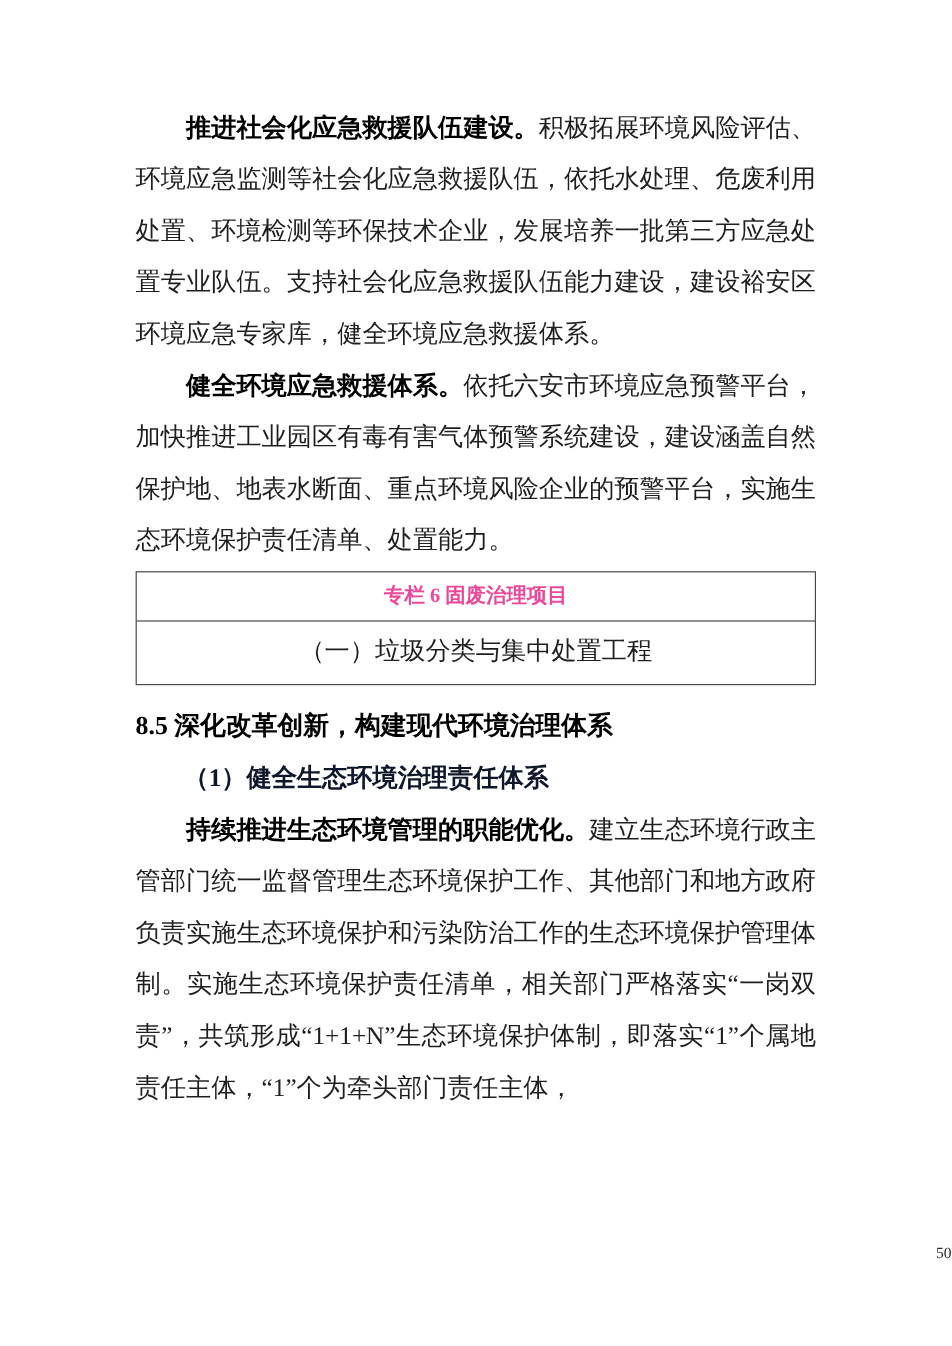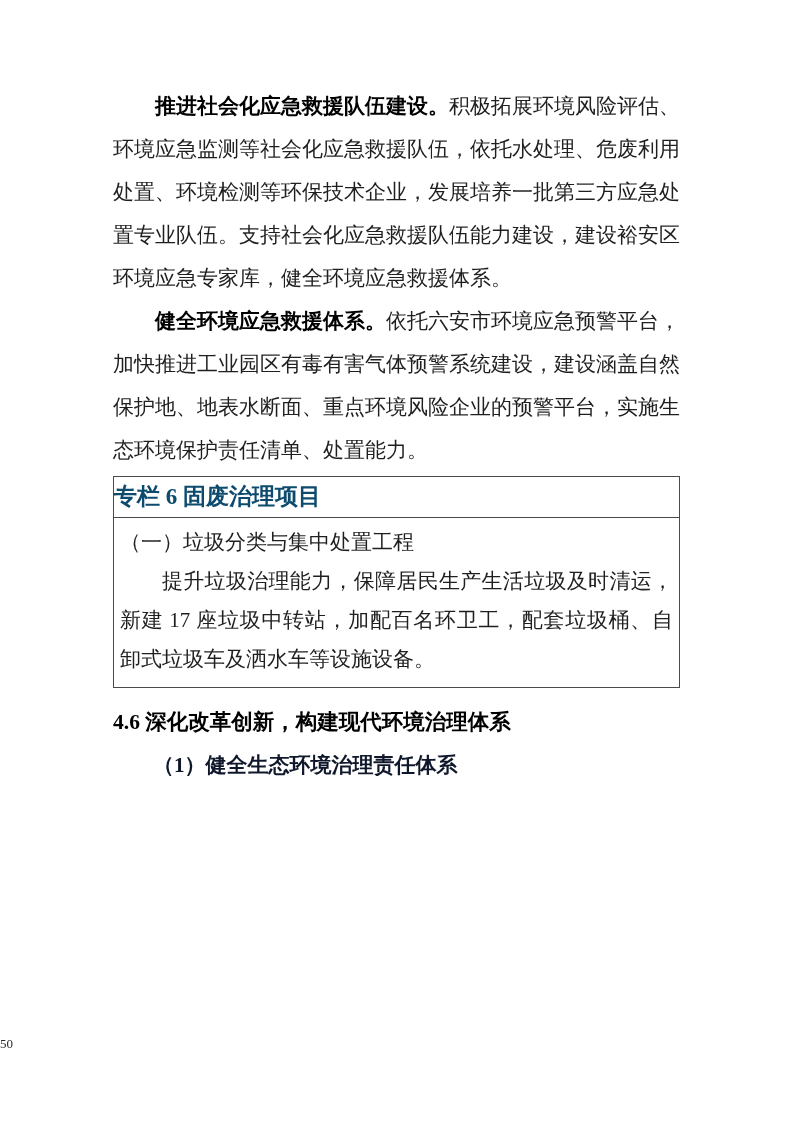--- a/index.html
+++ b/index.html
@@ -30,36 +30,36 @@
   .para .lead {
     font-weight: bold;
     color: #000000;
   }
   .callout {
     border: 1.5px solid #4a4a4a;
     margin-top: 4px;
     background: #ffffff;
   }
   .callout-title {
-    font-size: 23px;
+    font-size: 17px;
     font-weight: bold;
-    color: #0c4a6e;
-    text-align: left;
+    color: #ec4899;
+    text-align: center;
     line-height: 38px;
     padding: 1px 0;
     border-bottom: 1.5px solid #4a4a4a;
   }
   .callout-body {
     padding: 5px 6px 8px 6px;
     font-size: 21px;
     line-height: 39px;
     color: #1f1f1f;
   }
   .callout-item-heading {
-    text-align: left;
+    text-align: center;
   }
   .callout-item-body {
     text-indent: 2em;
     text-align: justify;
   }
   .section-heading {
     font-size: 21.5px;
     font-weight: bold;
     color: #000000;
     line-height: 43px;
@@ -69,45 +69,45 @@
     font-size: 21px;
     font-weight: bold;
     color: #0f172a;
     line-height: 43px;
     text-indent: 1.9em;
   }
   .page-number {
     position: absolute;
     left: 0; top: 1036px;
     width: 793px;
-    text-align: left;
+    text-align: right;
     font-size: 13px;
     color: #2b2b2b;
     font-family: "Liberation Serif", "DejaVu Serif", serif;
   }
 </style>
 </head>
 <body>
 
 <div class="page">
   <div class="content">
 
     <p class="para"><span class="lead">推进社会化应急救援队伍建设。</span><span>积极拓展环境风险评估、环境应急监测等社会化应急救援队伍，依托水处理、危废利用处置、环境检测等环保技术企业，发展培养一批第三方应急处置专业队伍。支持社会化应急救援队伍能力建设，建设裕安区环境应急专家库，健全环境应急救援体系。</span></p>
 
     <p class="para"><span class="lead">健全环境应急救援体系。</span><span>依托六安市环境应急预警平台，加快推进工业园区有毒有害气体预警系统建设，建设涵盖自然保护地、地表水断面、重点环境风险企业的预警平台，实施生态环境保护责任清单、处置能力。</span></p>
 
     <div class="callout">
       <div class="callout-title">专栏 6 固废治理项目</div>
       <div class="callout-body">
         <div class="callout-item-heading">（一）垃圾分类与集中处置工程</div>
-        <div class="callout-item-body">提升垃圾治理能力，保障居民生产生活垃圾及时清运，新建 17 座垃圾中转站，加配百名环卫工，配套垃圾桶、自卸式垃圾车及洒水车等设施设备。</div>
       </div>
     </div>
 
-    <div class="section-heading">4.6 深化改革创新，构建现代环境治理体系</div>
+    <div class="section-heading">8.5 深化改革创新，构建现代环境治理体系</div>
 
     <div class="sub-heading">（1）健全生态环境治理责任体系</div>
 
+    <p class="para"><span class="lead">持续推进生态环境管理的职能优化。</span><span>建立生态环境行政主管部门统一监督管理生态环境保护工作、其他部门和地方政府负责实施生态环境保护和污染防治工作的生态环境保护管理体制。实施生态环境保护责任清单，相关部门严格落实“一岗双责”，共筑形成“1+1+N”生态环境保护体制，即落实“1”个属地责任主体，“1”个为牵头部门责任主体，</span></p>
 
   </div>
 
   <div class="page-number">50</div>
 </div>
 
 </body></html>

